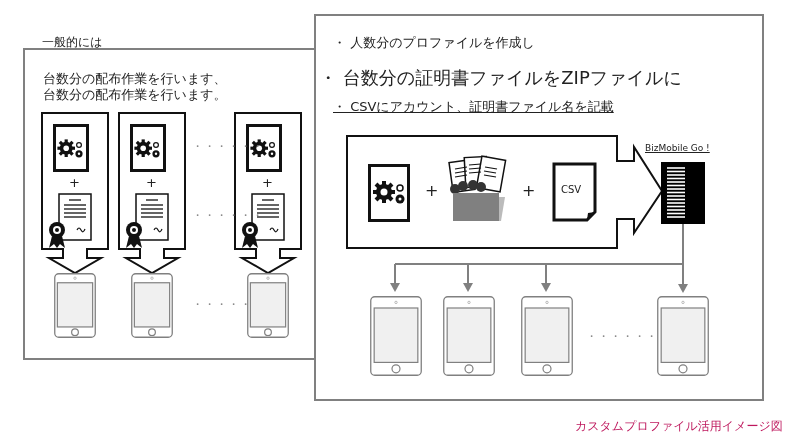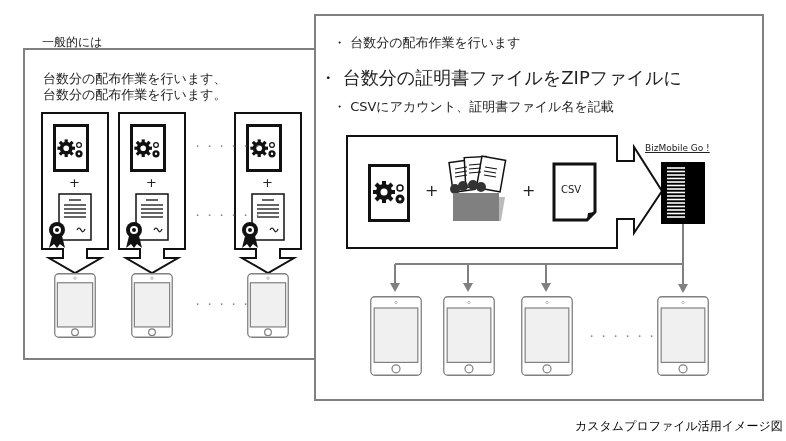--- a/index.html
+++ b/index.html
@@ -135,23 +135,23 @@
         </svg>
       </div>
     </div>
   </div>
 
 <div class="dots" style="left:192px;top:139px;">・・・・・・</div>
 <div class="dots" style="left:192px;top:208px;">・・・・・・</div>
 <div class="dots" style="left:192px;top:297px;">・・・・・・</div>
 
 <div class="gray-box" style="left:314px;top:14px;width:450px;height:387px;"></div>
-<div class="txt" style="left:333px;top:34px;font-size:13px;">・ 台数分の配布作業を行います</div>
+<div class="txt" style="left:333px;top:34px;font-size:13px;">・ 人数分のプロファイルを作成し</div>
 <div class="txt" style="left:319px;top:66px;font-size:18px;">・ 台数分の証明書ファイルをZIPファイルに</div>
-<div class="txt" style="left:333px;top:98px;font-size:13px;">・ CSVにアカウント、証明書ファイル名を記載</div>
+<div class="txt" style="left:333px;top:98px;font-size:13px;text-decoration:underline;">・ CSVにアカウント、証明書ファイル名を記載</div>
 
 <div class="col" style="left:346px;top:135px;width:272px;height:114px;border-width:2px;"></div>
 
 <div class="col" style="left:368px;top:164px;width:42px;height:58px;border-width:3px;">
   <svg width="36" height="30" style="left:1px;top:11px;" viewBox="0 0 36 30">
     <g fill="#111">
         <circle cx="12" cy="14" r="8"></circle>
     <g stroke="#111" stroke-width="4">
           <line x1="12" y1="3" x2="12" y2="25"></line>
           <line x1="1" y1="14" x2="23" y2="14"></line>
@@ -239,21 +239,21 @@
     <polygon points="390,283 400,283 395,292"></polygon>
     <polygon points="463,283 473,283 468,292"></polygon>
     <polygon points="541,283 551,283 546,292"></polygon>
     <polygon points="678,284 688,284 683,293"></polygon>
   </g>
 </svg>
 
 <div id="right-phones"></div>
 <div class="dots" style="left:586px;top:329px;">・・・・・・・・・・</div>
 
-<div class="txt" style="left:575px;top:418px;font-size:12px;color:#000000;">カスタムプロファイル活用イメージ図</div>
+<div class="txt" style="left:575px;top:418px;font-size:12px;color:#be185d;">カスタムプロファイル活用イメージ図</div>
 
 <svg width="60" height="26" viewBox="0 0 60 26" style="left: 45px; top: 248px;">
     <path d="M18 0 V10 H4 L30 25 L56 10 H42 V0" fill="#fff" stroke="#111" stroke-width="2"></path>
   </svg>
 <svg width="60" height="26" viewBox="0 0 60 26" style="left: 122px; top: 248px;">
     <path d="M18 0 V10 H4 L30 25 L56 10 H42 V0" fill="#fff" stroke="#111" stroke-width="2"></path>
   </svg>
 <svg width="60" height="26" viewBox="0 0 60 26" style="left: 238px; top: 248px;">
     <path d="M18 0 V10 H4 L30 25 L56 10 H42 V0" fill="#fff" stroke="#111" stroke-width="2"></path>
   </svg>

